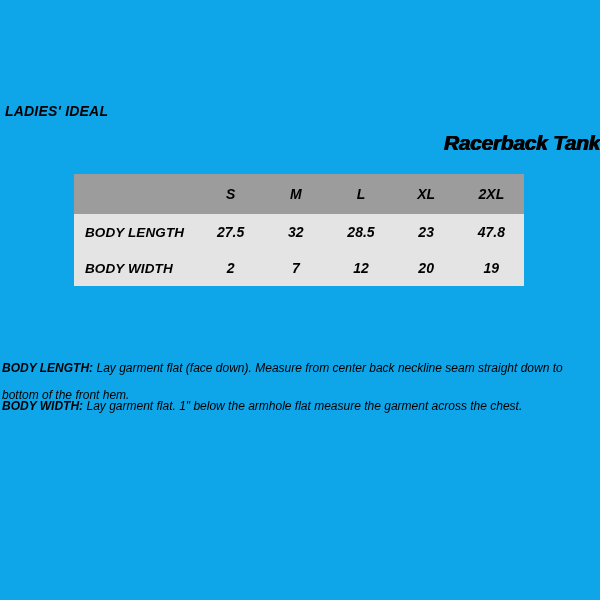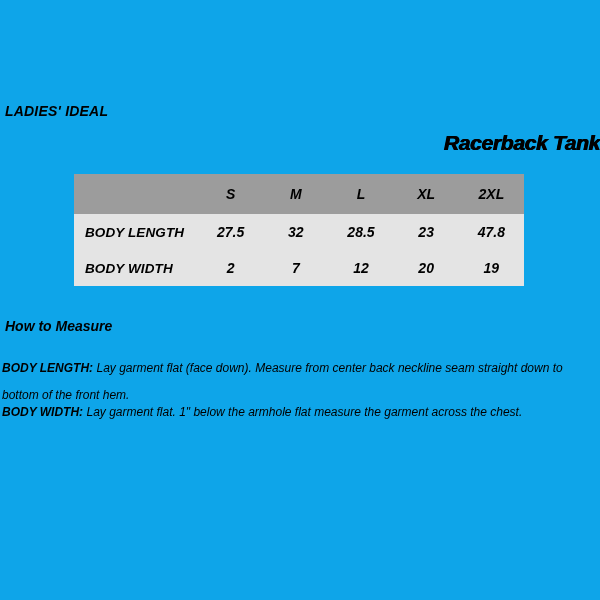--- a/index.html
+++ b/index.html
@@ -48,21 +48,21 @@
 
   .measure-heading {
     position: absolute; left: 5px; top: 318px;
     font-size: 14px; font-weight: bold;
   }
   .measure-item {
     position: absolute; left: 2px; width: 591px;
     font-size: 12px; line-height: 27px;
   }
   .measure-item.first { top: 355px; }
-  .measure-item.second { top: 393px; margin-top: 6px; }
+  .measure-item.second { top: 393px; }
   .measure-item b { font-weight: bold; }
 </style>
 </head>
 <body>
 
 <div class="sheet">
 
   <div class="brand">LADIES' IDEAL</div>
 
 
@@ -100,21 +100,20 @@
         <td class="row-label">BODY WIDTH</td>
         <td>2</td>
         <td>7</td>
         <td>12</td>
         <td>20</td>
         <td>19</td>
       </tr>
     </tbody>
   </table>
 
-  <div class="measure-heading">How to Measure</div>
 
   <p class="measure-item first">
     <b>BODY LENGTH:</b>
     <span>Lay garment flat (face down). Measure from center back neckline seam straight down to bottom of the front hem.</span>
   </p>
 
   <p class="measure-item second">
     <b>BODY WIDTH:</b>
     <span>Lay garment flat. 1" below the armhole flat measure the garment across the chest.</span>
   </p>

